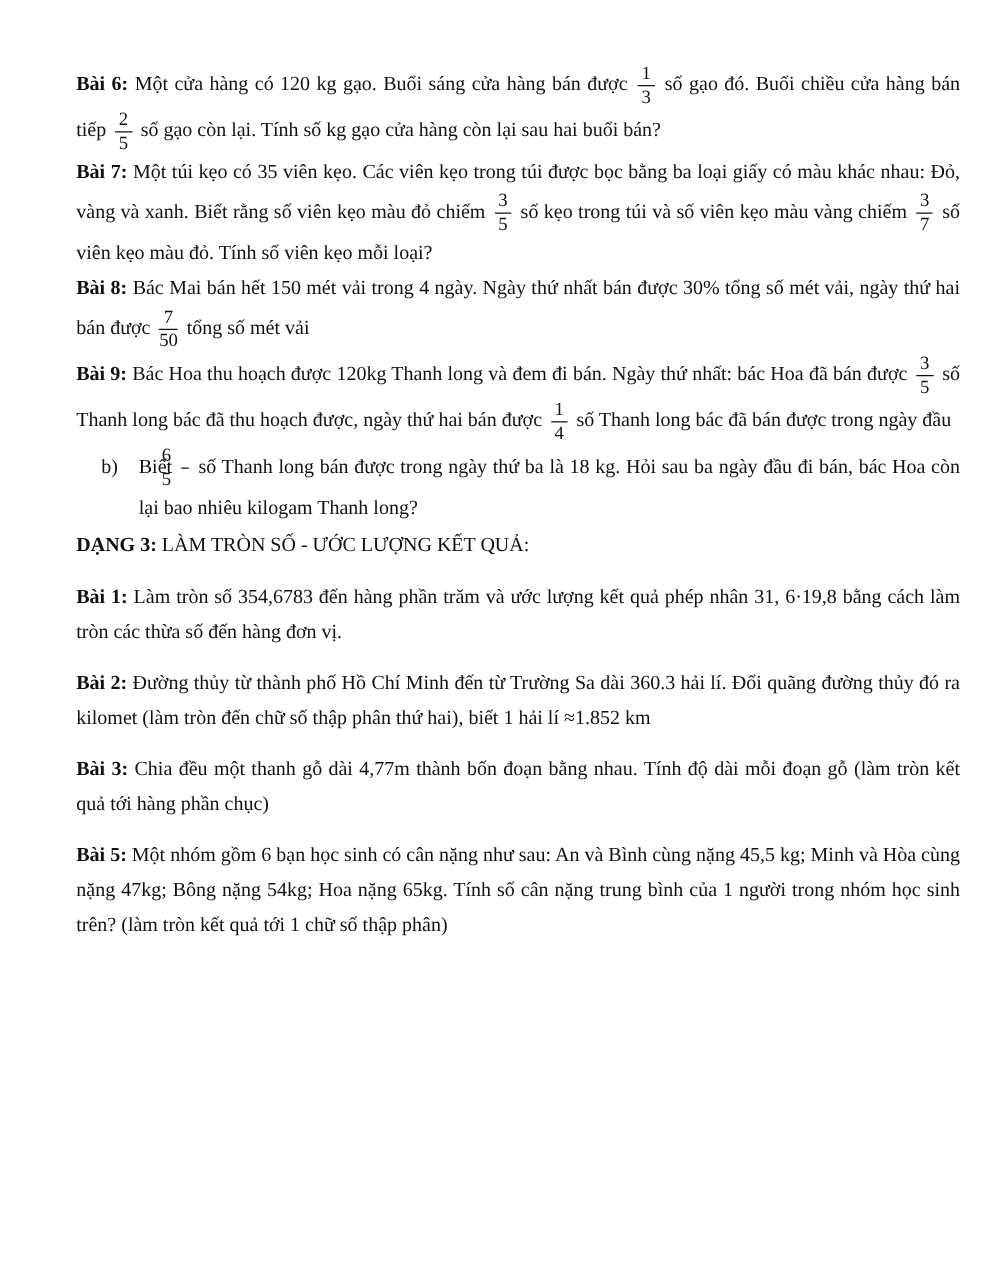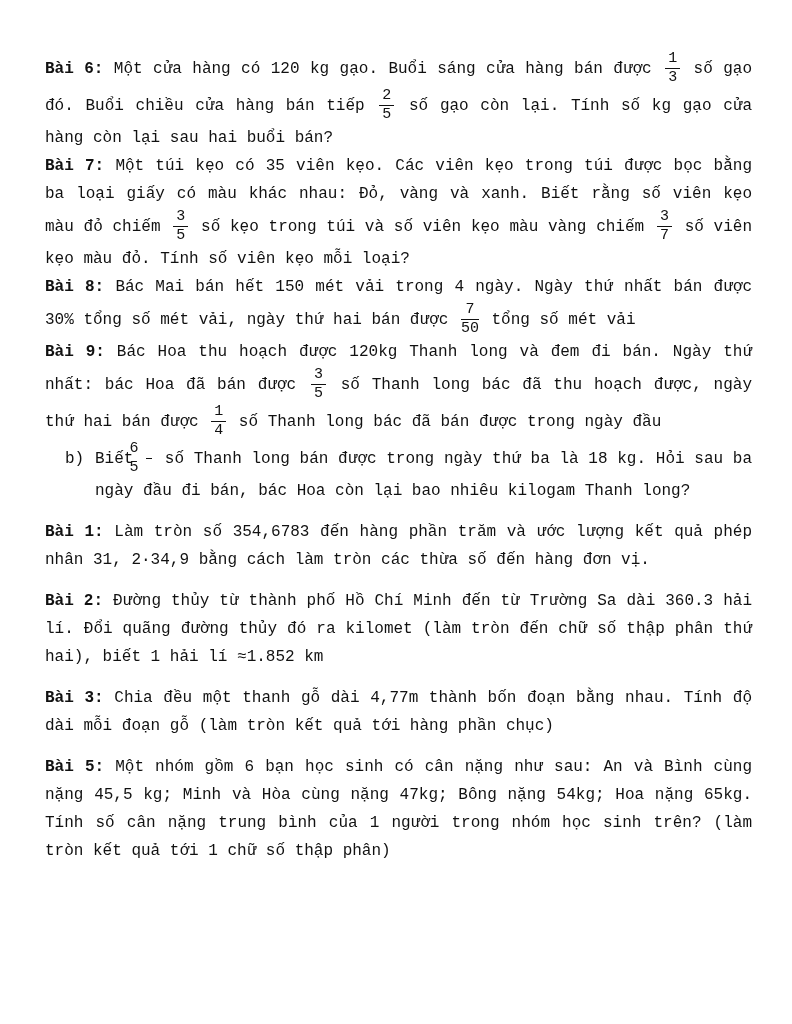--- a/index.html
+++ b/index.html
@@ -10,23 +10,22 @@
     color: #111111;
     overflow: hidden;
   }
   .page {
     position: relative;
     width: 792px; height: 1024px;
     background: #ffffff;
   }
   .content {
     position: absolute;
-    left: 45px; top: 50px;
+    left: 61px; top: 50px;
     width: 707px;
-    font-family: Liberation Mono, monospace;
   }
   .problem {
     font-size: 16px;
     line-height: 28px;
     text-align: justify;
     margin: 0;
   }
   .problem .label, .heading .label { font-weight: bold; }
   .subitem {
     padding-left: 50px;
@@ -70,20 +69,21 @@
   <div class="content">
     <div id="problems-main">
         <div class="problem"><span class="label">Bài 6:</span><span> Một cửa hàng có 120 kg gạo. Buổi sáng cửa hàng bán được <span class="frac"><span class="num">1</span><span class="den">3</span></span> số gạo đó. Buổi chiều cửa hàng bán tiếp <span class="frac"><span class="num">2</span><span class="den">5</span></span> số gạo còn lại. Tính số kg gạo cửa hàng còn lại sau hai buổi bán?</span></div>
         <div class="problem"><span class="label">Bài 7:</span><span> Một túi kẹo có 35 viên kẹo. Các viên kẹo trong túi được bọc bằng ba loại giấy có màu khác nhau: Đỏ, vàng và xanh. Biết rằng số viên kẹo màu đỏ chiếm <span class="frac"><span class="num">3</span><span class="den">5</span></span> số kẹo trong túi và số viên kẹo màu vàng chiếm <span class="frac"><span class="num">3</span><span class="den">7</span></span> số viên kẹo màu đỏ. Tính số viên kẹo mỗi loại?</span></div>
         <div class="problem"><span class="label">Bài 8:</span><span> Bác Mai bán hết 150 mét vải trong 4 ngày. Ngày thứ nhất  bán được 30% tổng số mét vải, ngày thứ hai bán được <span class="frac"><span class="num">7</span><span class="den">50</span></span> tổng số mét vải</span><div>
           </div></div>
         <div class="problem"><span class="label">Bài 9:</span><span> Bác Hoa thu hoạch được 120kg Thanh long và đem đi bán. Ngày thứ nhất: bác Hoa đã bán được <span class="frac"><span class="num">3</span><span class="den">5</span></span> số Thanh long bác đã thu hoạch được, ngày thứ hai bán được <span class="frac"><span class="num">1</span><span class="den">4</span></span> số Thanh long bác đã bán được trong ngày đầu</span><div>
             <div class="subitem"><span class="marker">b)</span><span>Biết <span class="frac"><span class="num">6</span><span class="den">5</span></span> số Thanh long bán được trong ngày thứ ba là 18 kg. Hỏi sau ba ngày đầu đi bán, bác Hoa còn lại bao nhiêu kilogam Thanh long?</span></div>
           </div></div>
       </div>
+    <p class="heading"><span class="label">DẠNG 3:</span> <span>LÀM TRÒN SỐ - ƯỚC LƯỢNG KẾT QUẢ:</span></p>
     <div id="problems-rounding">
-        <div class="problem spaced"><span class="label">Bài 1:</span><span> Làm tròn số 354,6783 đến hàng phần trăm và ước lượng kết quả phép nhân 31, 2·34,9 bằng cách làm tròn các thừa số đến hàng đơn vị.</span></div>
+        <div class="problem spaced"><span class="label">Bài 1:</span><span> Làm tròn số 354,6783 đến hàng phần trăm và ước lượng kết quả phép nhân 31, 6·19,8 bằng cách làm tròn các thừa số đến hàng đơn vị.</span></div>
         <div class="problem spaced"><span class="label">Bài 2:</span><span> Đường thủy từ thành phố Hồ Chí Minh đến từ Trường Sa dài 360.3 hải lí. Đổi quãng đường thủy đó ra kilomet (làm tròn đến chữ số thập phân thứ hai), biết 1 hải lí ≈1.852 km</span></div>
         <div class="problem spaced"><span class="label">Bài 3:</span><span> Chia đều một thanh gỗ dài 4,77m thành bốn đoạn bằng nhau. Tính độ dài mỗi đoạn gỗ (làm tròn kết quả tới hàng phần chục)</span></div>
         <div class="problem spaced"><span class="label">Bài 5:</span><span> Một nhóm gồm 6 bạn học sinh có cân nặng như sau: An và Bình cùng nặng 45,5 kg; Minh và Hòa cùng nặng 47kg; Bông nặng 54kg; Hoa nặng 65kg. Tính số cân nặng trung bình của 1 người trong nhóm học sinh trên? (làm tròn kết quả tới 1 chữ số thập phân)</span></div>
       </div>
   </div>
 </div>
 
 </body></html>

